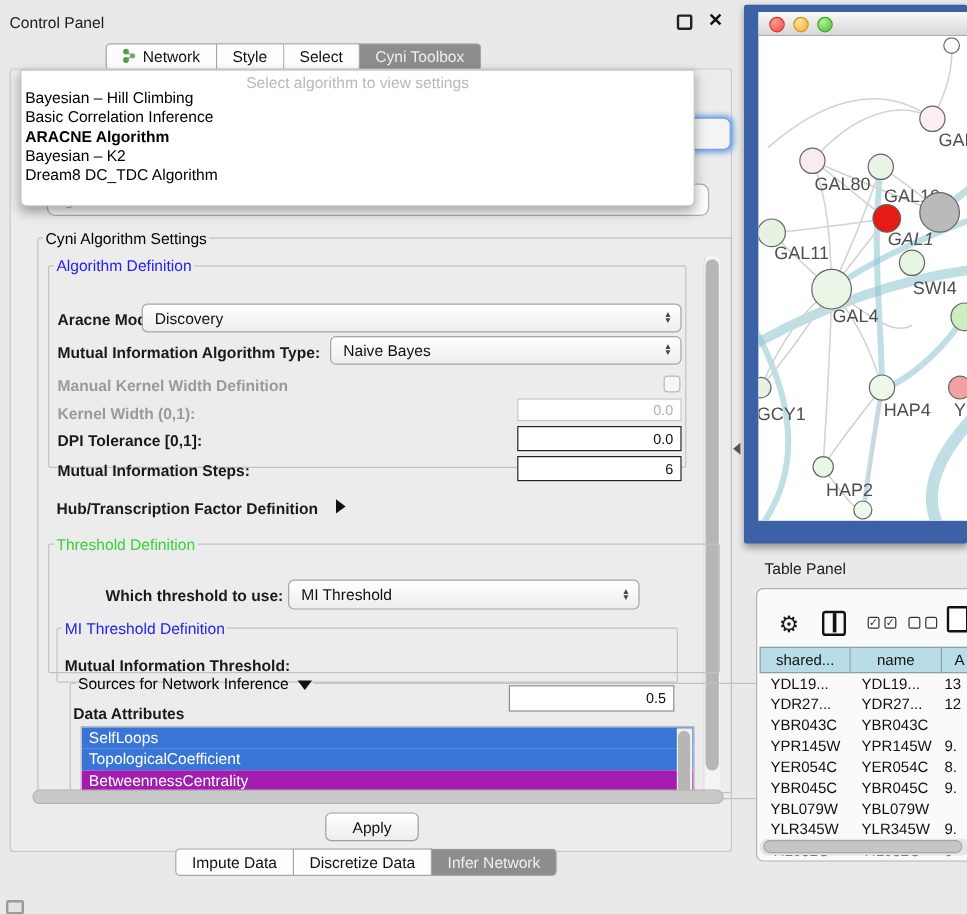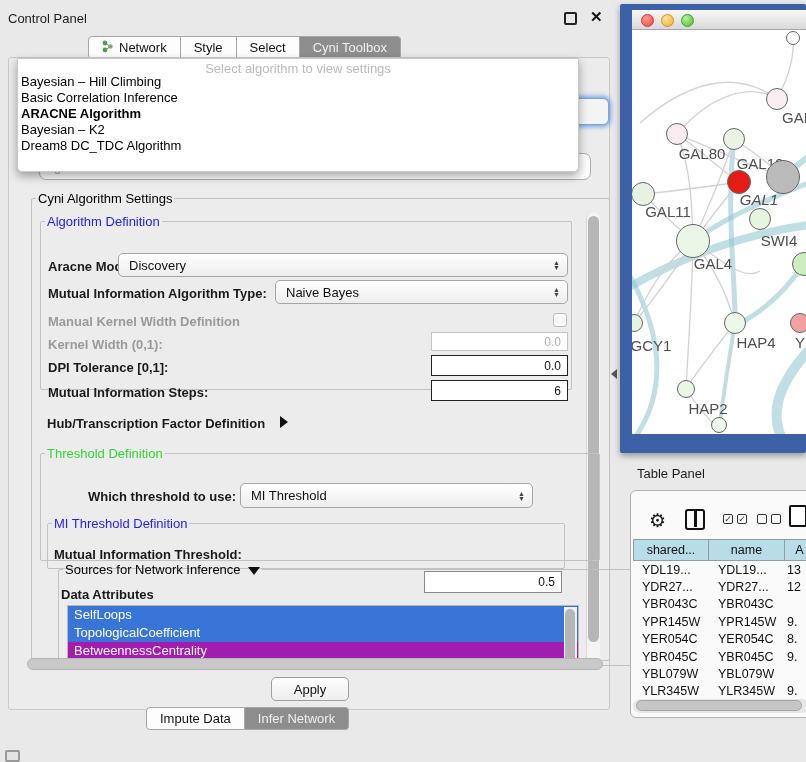--- a/index.html
+++ b/index.html
@@ -264,20 +264,21 @@
     </fieldset>
   </fieldset>
 
   <div class="abs" id="hscroll-main"></div>
 
   <div class="abs" id="apply-btn">Apply</div>
 </div>
 
 <div class="abs" id="bottom-tabs">
     <div class="tab">Impute Data</div>
+    <div class="tab">Discretize Data</div>
     <div class="tab active">Infer Network</div>
   </div>
 
 <div class="abs" id="divider-arrow"></div>
 
 <div class="abs" id="net-frame">
   <div id="net-window">
     <div id="net-titlebar">
       <div class="tlight" id="tl-red"></div>
       <div class="tlight" id="tl-yellow"></div>

